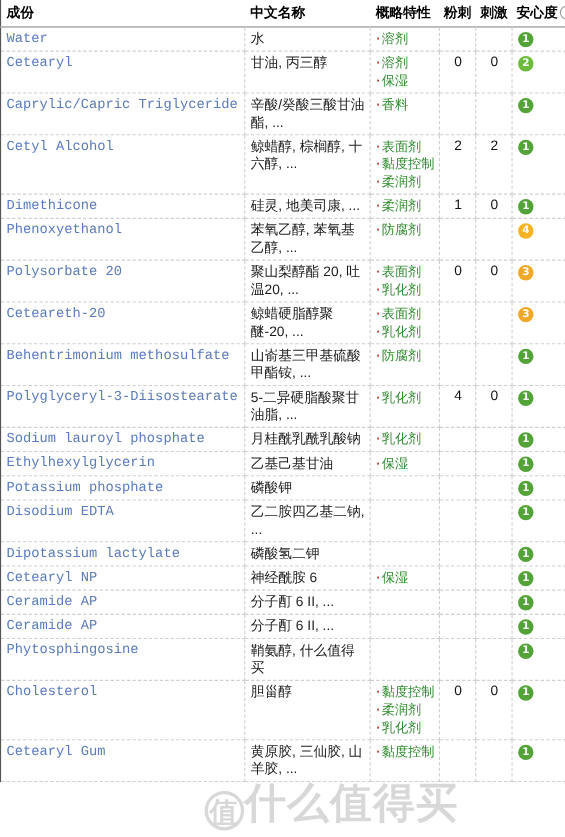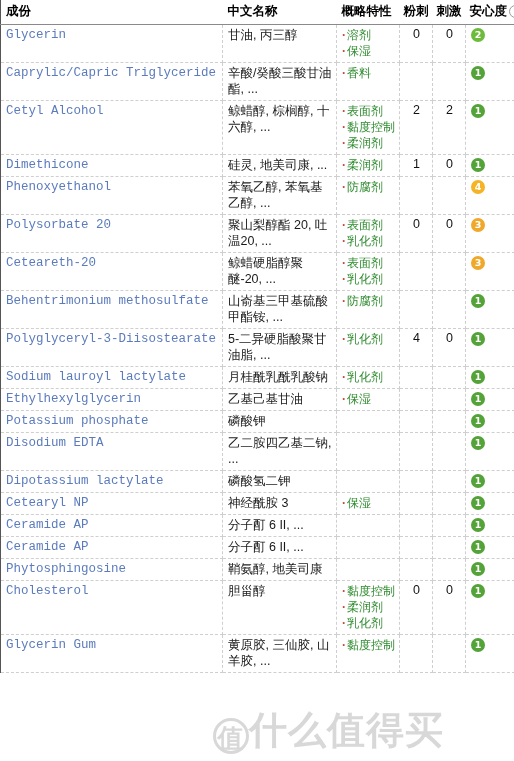--- a/index.html
+++ b/index.html
@@ -159,21 +159,20 @@
     opacity: 0.38;
   }
   #watermark .wm-text {
     font-size: 38px;
     font-family: "DejaVu Sans", sans-serif;
     font-weight: bold;
     color: #9a9a9a;
     letter-spacing: 1px;
     white-space: nowrap;
     line-height: 48px;
-    margin-left: 27px;
   }
   #watermark .wm-circle {
     display: inline-block;
     width: 36px;
     height: 36px;
     border: 3px solid #9a9a9a;
     border-radius: 50%;
     text-align: center;
     line-height: 34px;
     font-size: 26px;
@@ -199,21 +198,35 @@
       <th>中文名称</th>
       <th>概略特性</th>
       <th class="th-num">粉刺</th>
       <th class="th-num">刺激</th>
       <th class="th-safe"><span>安心度</span><span class="help-icon">?</span></th>
     </tr>
   </thead>
   <tbody id="table-body">
       <tr>
         <td>
-          <span class="ing-name">Glycerin</span>
+          <span class="ing-name">Water</span>
+        </td>
+        <td>
+          <span class="cn-name">水</span>
+        </td>
+        <td class="cell-prop">
+          <span class="prop-tag">溶剂</span>
+        </td>
+        <td class="cell-num num-pos"></td>
+        <td class="cell-num num-pos"></td>
+        <td class="cell-safe"><span class="safe-badge safe-1">1</span></td>
+      </tr>
+      <tr>
+        <td>
+          <span class="ing-name">Cetearyl</span>
         </td>
         <td>
           <span class="cn-name">甘油, 丙三醇</span>
         </td>
         <td class="cell-prop">
           <span class="prop-tag">溶剂</span>
           <span class="prop-tag">保湿</span>
         </td>
         <td class="cell-num num-zero">0</td>
         <td class="cell-num num-zero">0</td>
@@ -330,21 +343,21 @@
         </td>
         <td class="cell-prop">
           <span class="prop-tag">乳化剂</span>
         </td>
         <td class="cell-num num-pos">4</td>
         <td class="cell-num num-zero">0</td>
         <td class="cell-safe"><span class="safe-badge safe-1">1</span></td>
       </tr>
       <tr>
         <td>
-          <span class="ing-name">Sodium lauroyl lactylate</span>
+          <span class="ing-name">Sodium lauroyl phosphate</span>
         </td>
         <td>
           <span class="cn-name">月桂酰乳酰乳酸钠</span>
         </td>
         <td class="cell-prop">
           <span class="prop-tag">乳化剂</span>
         </td>
         <td class="cell-num num-pos"></td>
         <td class="cell-num num-pos"></td>
         <td class="cell-safe"><span class="safe-badge safe-1">1</span></td>
@@ -397,21 +410,21 @@
         <td class="cell-prop"></td>
         <td class="cell-num num-pos"></td>
         <td class="cell-num num-pos"></td>
         <td class="cell-safe"><span class="safe-badge safe-1">1</span></td>
       </tr>
       <tr>
         <td>
           <span class="ing-name">Cetearyl NP</span>
         </td>
         <td>
-          <span class="cn-name">神经酰胺 3</span>
+          <span class="cn-name">神经酰胺 6</span>
         </td>
         <td class="cell-prop">
           <span class="prop-tag">保湿</span>
         </td>
         <td class="cell-num num-pos"></td>
         <td class="cell-num num-pos"></td>
         <td class="cell-safe"><span class="safe-badge safe-1">1</span></td>
       </tr>
       <tr>
         <td>
@@ -435,21 +448,21 @@
         <td class="cell-prop"></td>
         <td class="cell-num num-pos"></td>
         <td class="cell-num num-pos"></td>
         <td class="cell-safe"><span class="safe-badge safe-1">1</span></td>
       </tr>
       <tr>
         <td>
           <span class="ing-name">Phytosphingosine</span>
         </td>
         <td>
-          <span class="cn-name">鞘氨醇, 地美司康</span>
+          <span class="cn-name">鞘氨醇, 什么值得买</span>
         </td>
         <td class="cell-prop"></td>
         <td class="cell-num num-pos"></td>
         <td class="cell-num num-pos"></td>
         <td class="cell-safe"><span class="safe-badge safe-1">1</span></td>
       </tr>
       <tr>
         <td>
           <span class="ing-name">Cholesterol</span>
         </td>
@@ -460,21 +473,21 @@
           <span class="prop-tag">黏度控制</span>
           <span class="prop-tag">柔润剂</span>
           <span class="prop-tag">乳化剂</span>
         </td>
         <td class="cell-num num-zero">0</td>
         <td class="cell-num num-zero">0</td>
         <td class="cell-safe"><span class="safe-badge safe-1">1</span></td>
       </tr>
       <tr>
         <td>
-          <span class="ing-name">Glycerin Gum</span>
+          <span class="ing-name">Cetearyl Gum</span>
         </td>
         <td>
           <span class="cn-name">黄原胶, 三仙胶, 山羊胶, ...</span>
         </td>
         <td class="cell-prop">
           <span class="prop-tag">黏度控制</span>
         </td>
         <td class="cell-num num-pos"></td>
         <td class="cell-num num-pos"></td>
         <td class="cell-safe"><span class="safe-badge safe-1">1</span></td>

